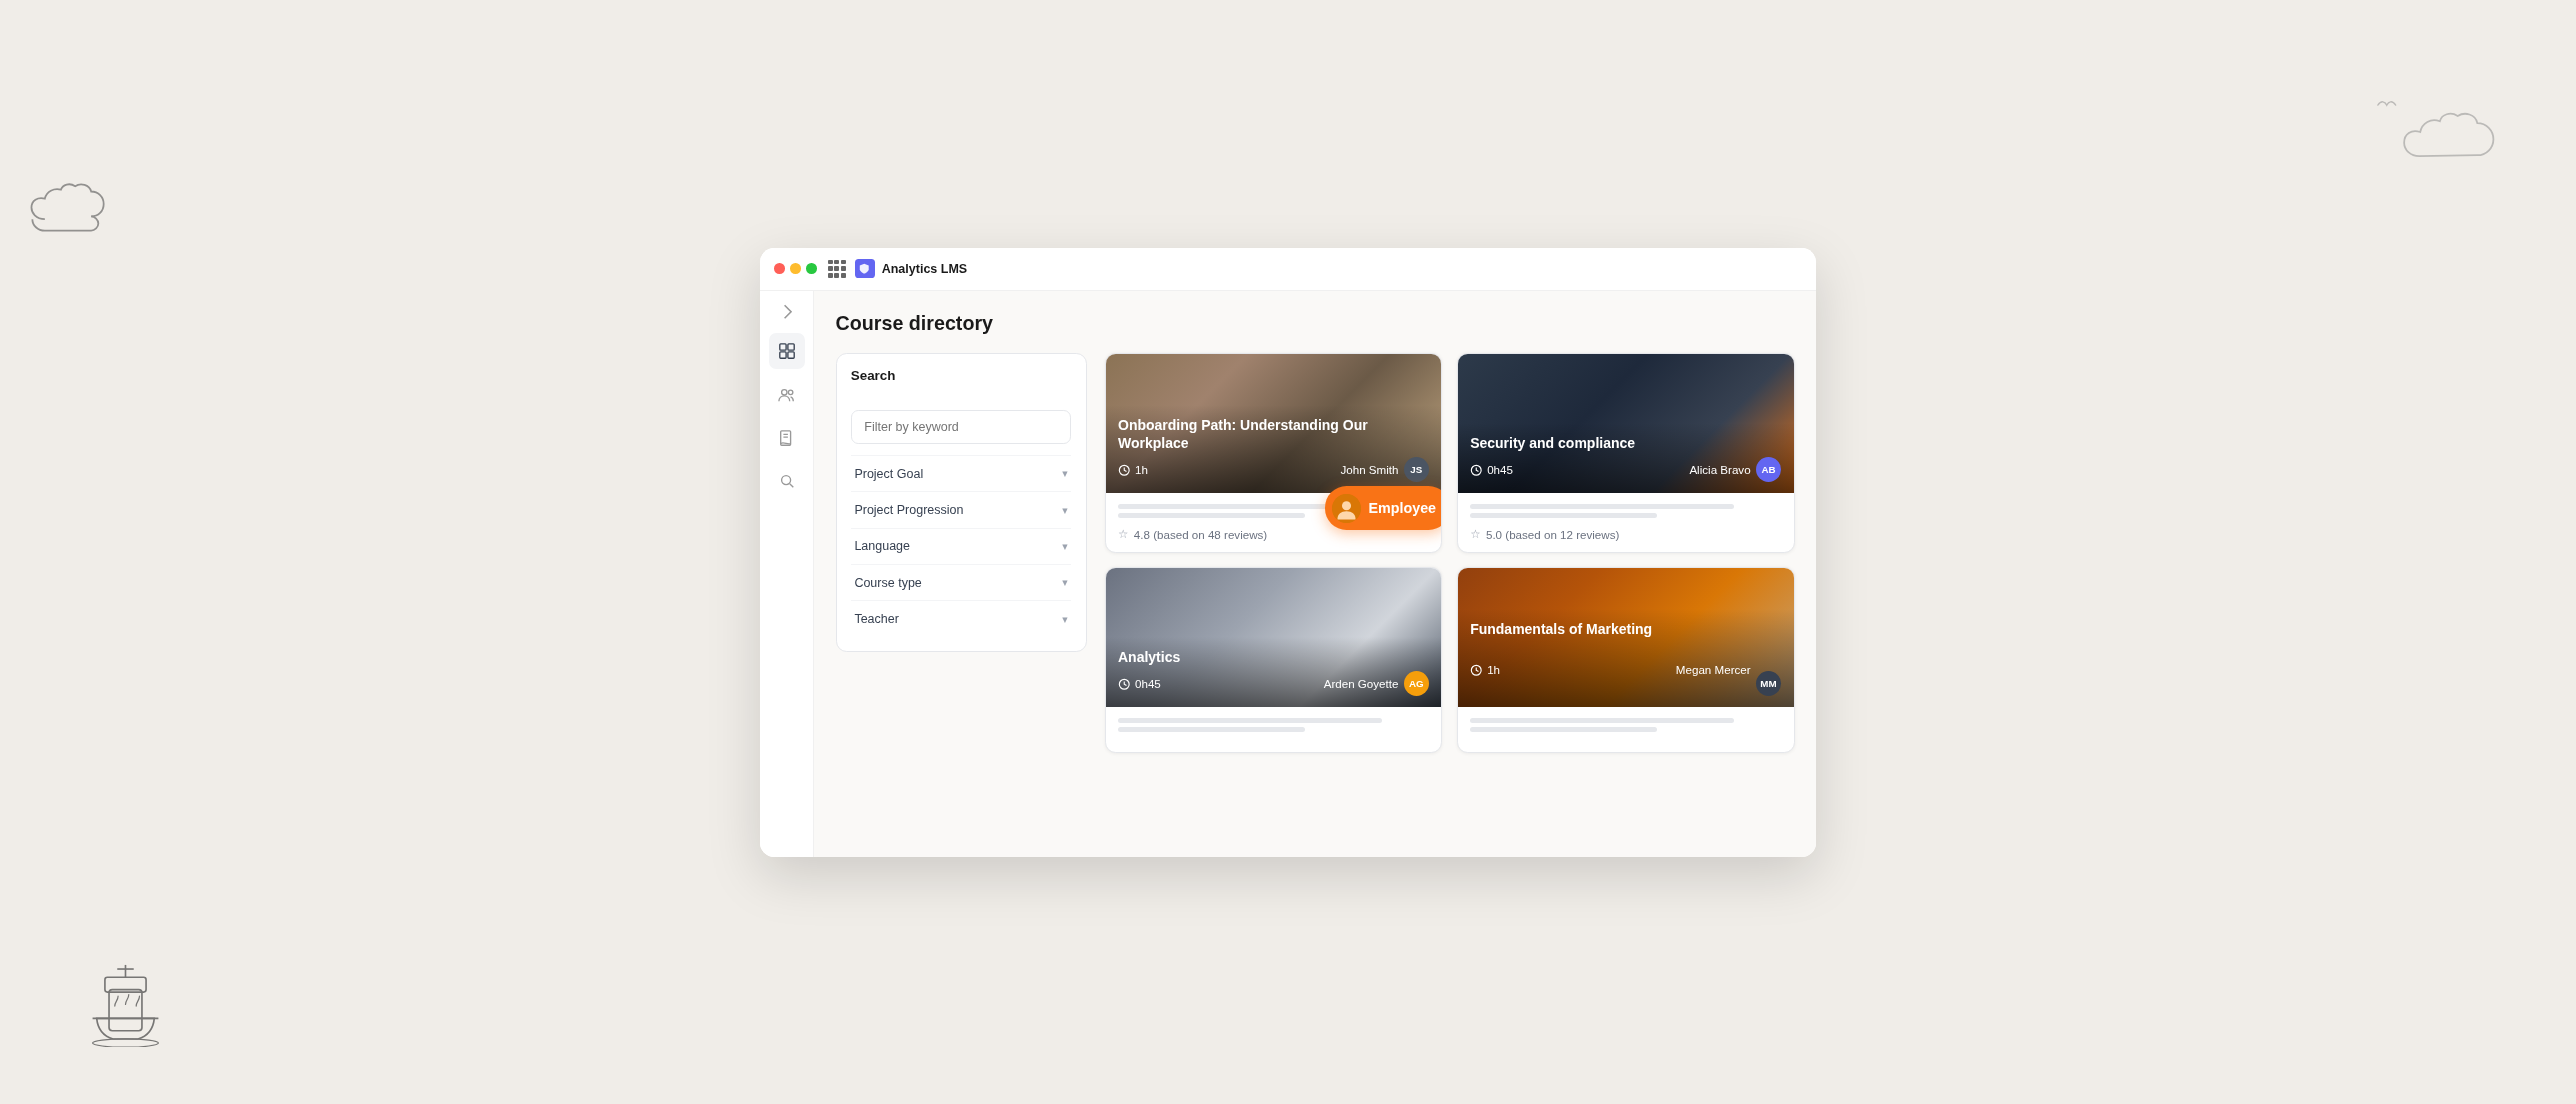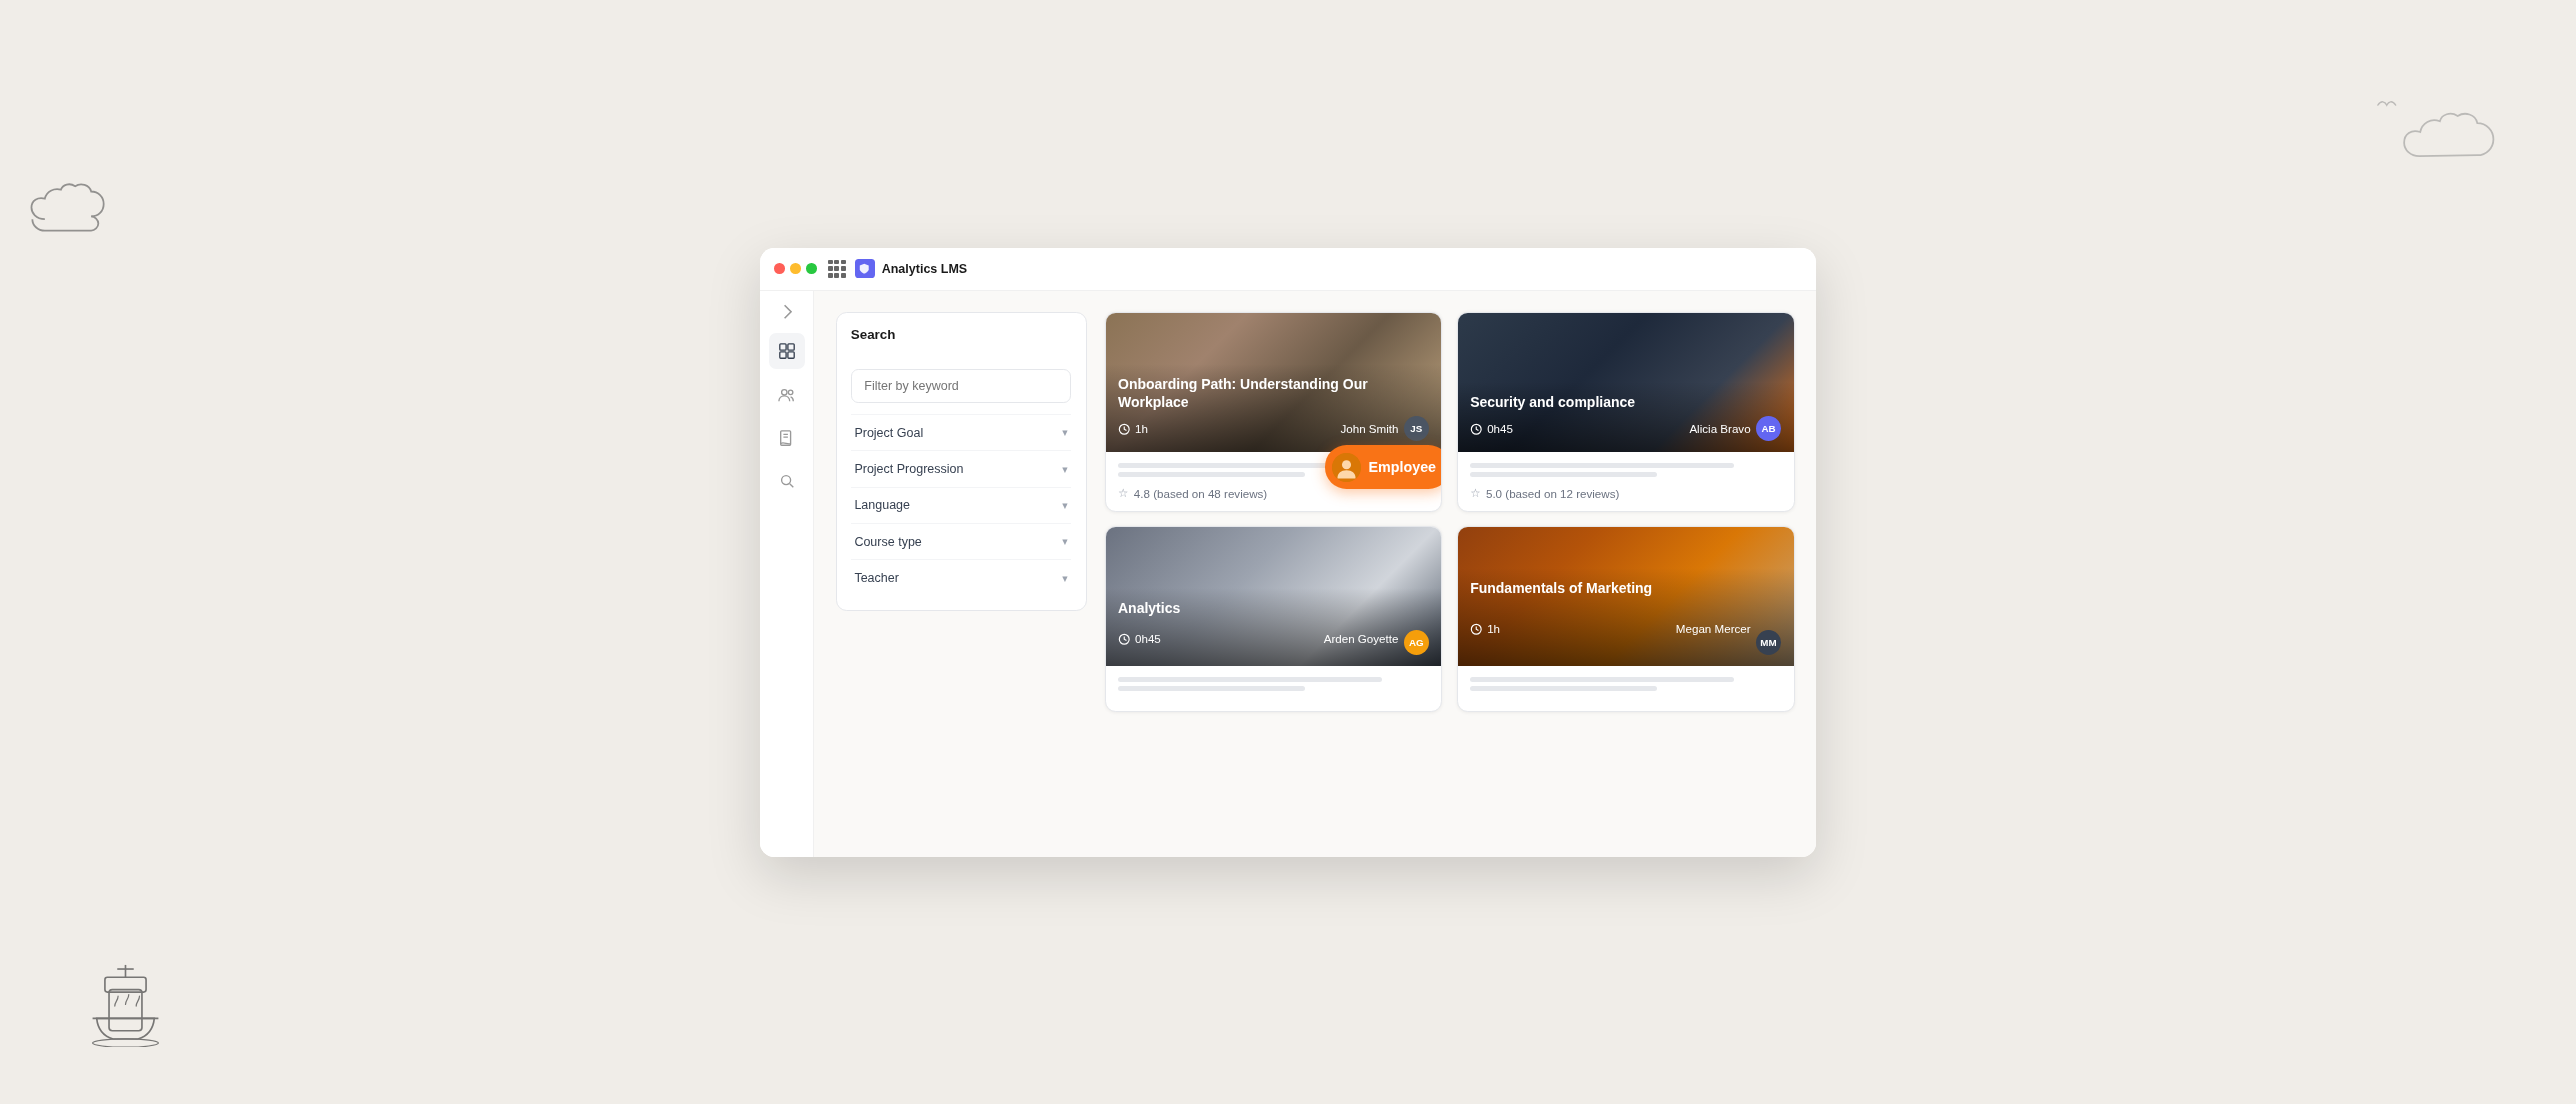--- a/index.html
+++ b/index.html
@@ -294,21 +294,21 @@
       border-radius: 50%;
       display: flex;
       align-items: center;
       justify-content: center;
       font-size: 9.8px;
       font-weight: 700;
       color: #fff;
     }
     .avatar-js { background: #4b5563; }
     .avatar-ab { background: #6366f1; }
-    .avatar-ag { background: #f59e0b; margin-top: 8px; }
+    .avatar-ag { background: #f59e0b; }
     .avatar-mm { background: #374151; margin-top: 28px; }
 
     
     .course-card-bottom {
       padding: 10.7px 12.5px;
     }
     .course-rating-bar-group {
       display: flex;
       flex-direction: column;
       gap: 3.6px;
@@ -457,20 +457,21 @@
       </div>
       <div class="sidebar-item">
         <svg viewBox="0 0 20 20" fill="none" stroke="currentColor" stroke-width="1.5">
           <circle cx="9" cy="9" r="5"></circle>
           <path d="M13 13 L17 17"></path>
         </svg>
       </div>
     </div>
 
     <div class="main-content">
+      <h1 class="page-title">Course directory</h1>
 
       <div class="content-layout">
 
         <div class="filter-panel">
           <div class="filter-section-title">Search</div>
           <input class="filter-search-input" placeholder="Filter by keyword" style="">
 
           <div class="filter-item">
             <span class="filter-item-label">Project Goal</span>
             <span class="filter-chevron">▾</span>

